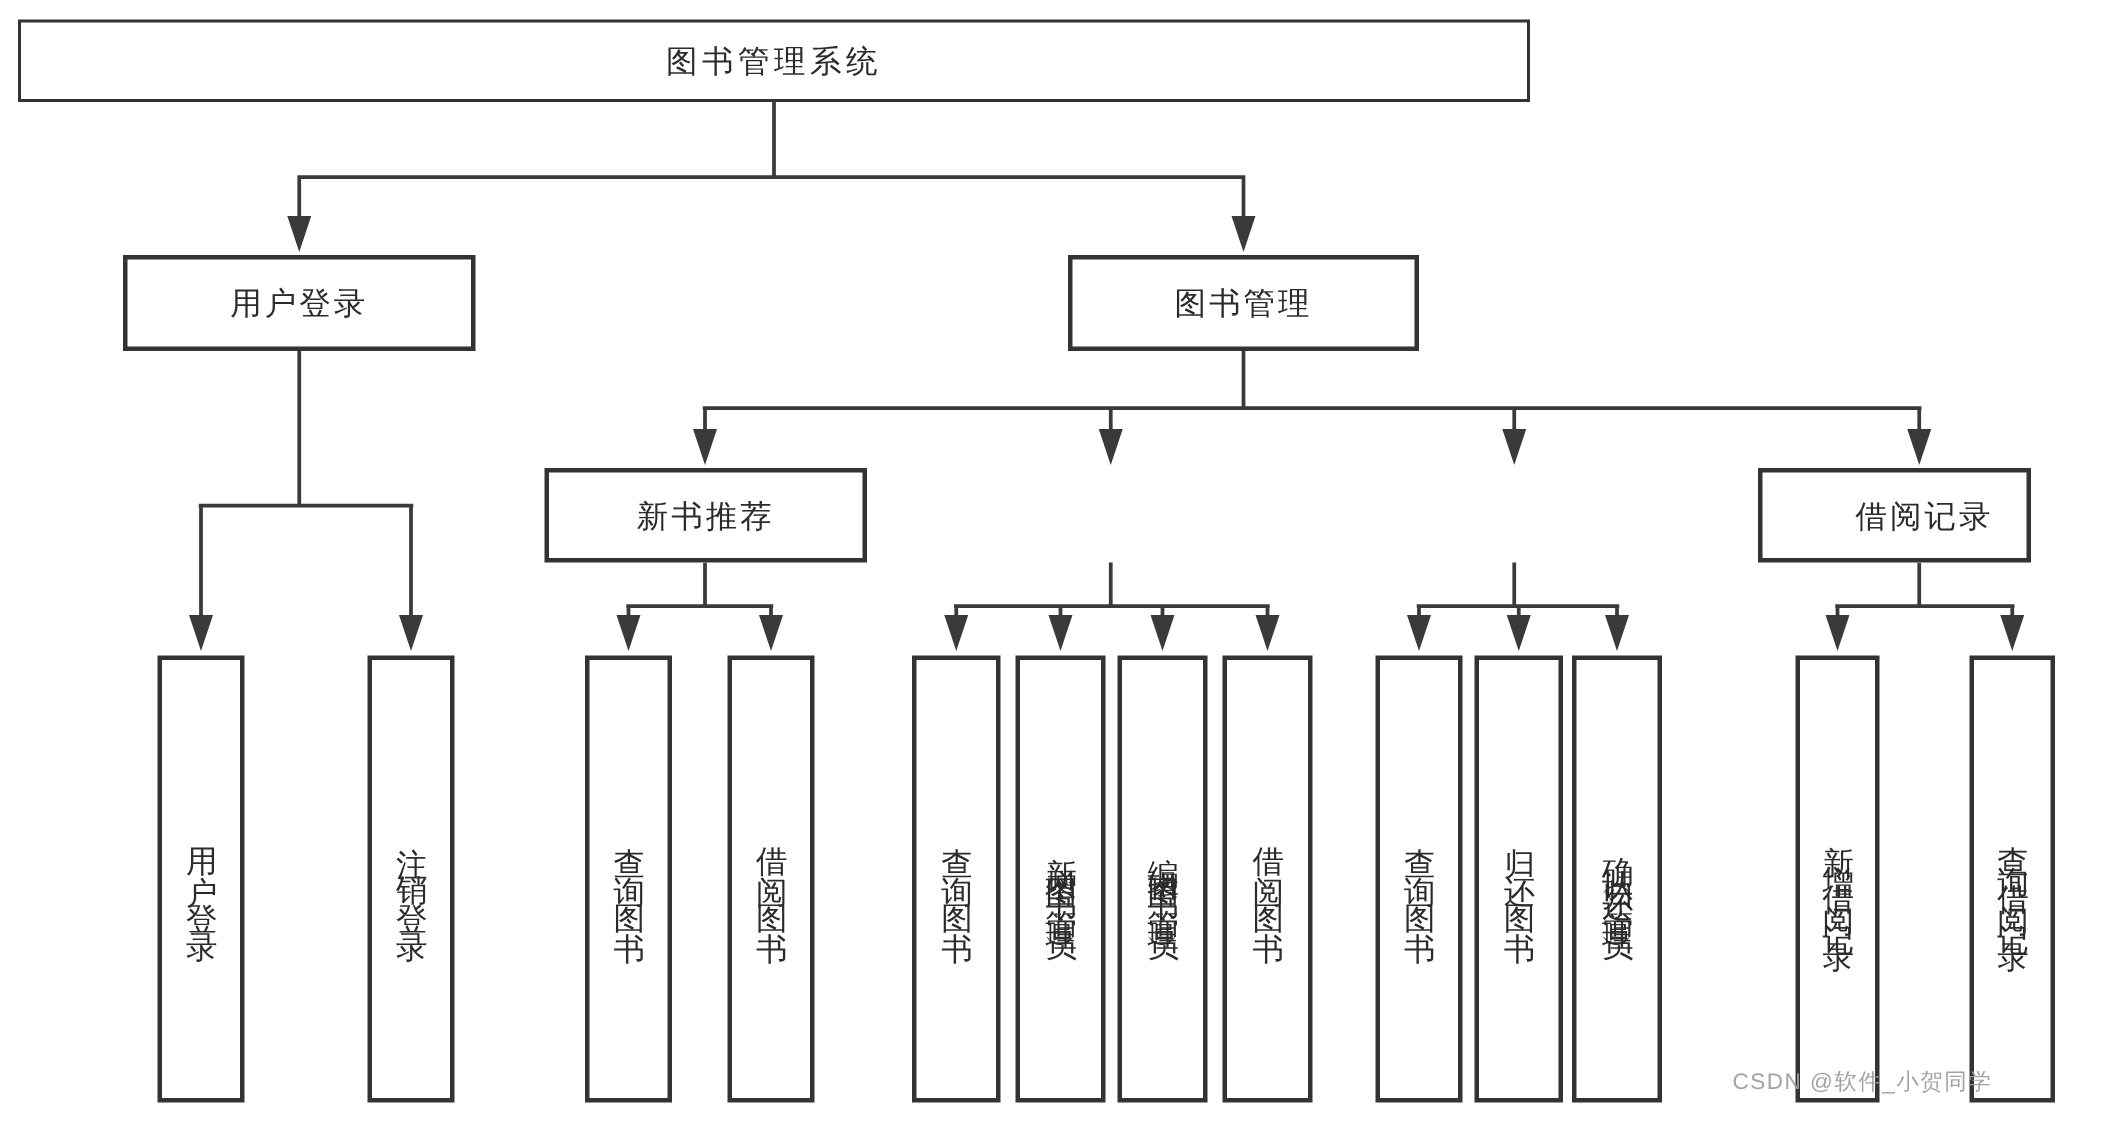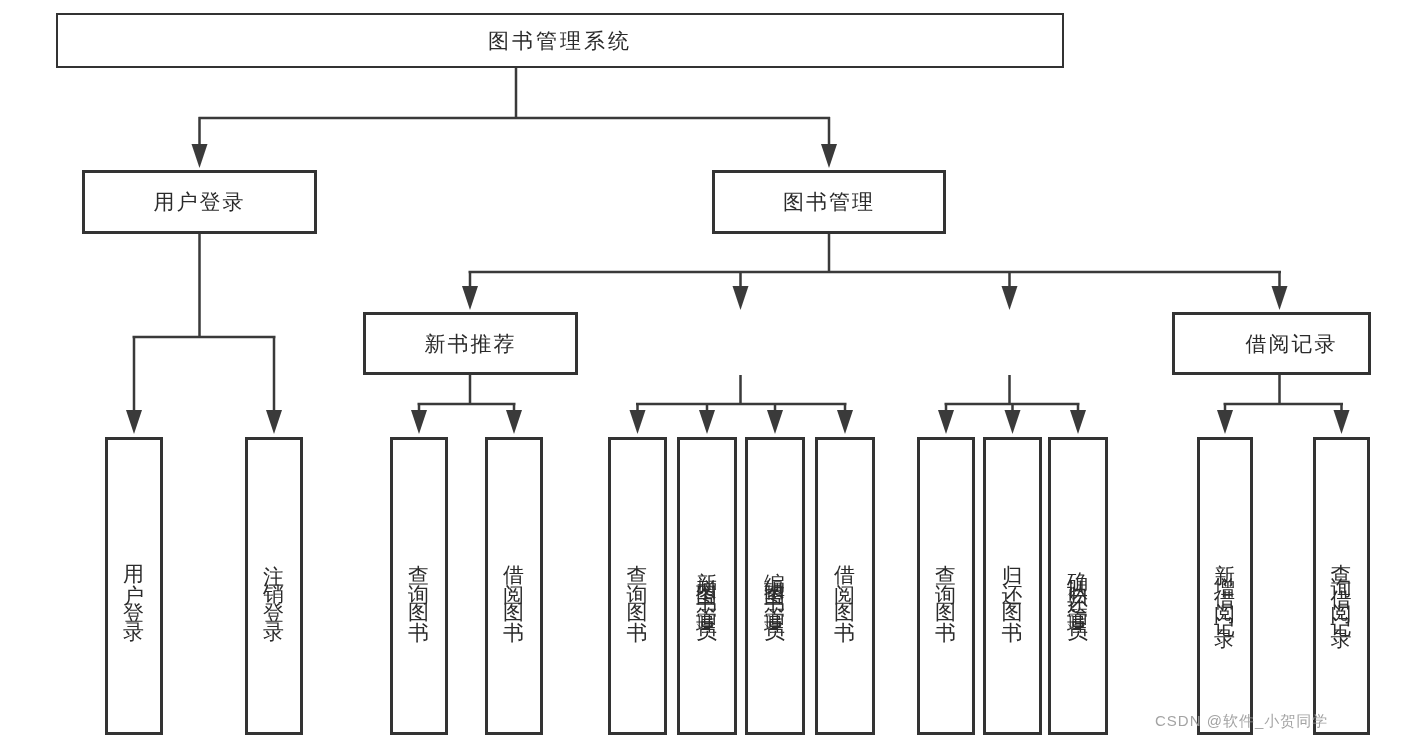--- a/index.html
+++ b/index.html
@@ -16,21 +16,21 @@
     position:absolute;
     box-sizing:border-box;
     background:#ffffff;
     border:3px solid #333333;
     display:flex;
     align-items:center;
     justify-content:center;
     z-index:2;
     color:#2b2b2b;
   }
-  .box.root{border-width:2px;font-size:21px;letter-spacing:3px;margin-left:44px;}
+  .box.root{border-width:2px;font-size:21px;letter-spacing:3px;}
   .box.lvl{font-size:21px;letter-spacing:2px;}
   .leaf .vtext{
     writing-mode:vertical-rl;
     font-size:21px;
     line-height:1;
   }
   .leaf .sp-short{letter-spacing:19px;}
   .leaf .sp-mid{letter-spacing:13px;}
   .leaf .sp-long{letter-spacing:7px;}
   .watermark{
@@ -83,21 +83,21 @@
     <polygon fill="#3a3a3a" stroke="none" points="1217,410 1233,410 1225,434"></polygon>
     <polygon fill="#3a3a3a" stroke="none" points="1333.5,410 1349.5,410 1341.5,434"></polygon>
   </svg>
 
   <div class="box root" style="left:12px;top:13px;width:1008px;height:55px;">图书管理系统</div>
 
   <div class="box lvl" style="left:82px;top:170px;width:235px;height:64px;">用户登录</div>
   <div class="box lvl" style="left:712px;top:170px;width:234px;height:64px;">图书管理</div>
 
   <div class="box lvl" style="left:363px;top:312px;width:215px;height:63px;">新书推荐</div>
-  <div class="box lvl" style="left:1172px;top:312px;width:199px;height:63px;padding-left:40px;">借阅记录</div>
+  <div class="box lvl" style="left:1172px;top:312px;width:182px;height:63px;padding-left:40px;">借阅记录</div>
 
   <div class="box leaf" style="left:105px;top:437px;width:58px;height:298px;">
     <span class="vtext sp-short">用户登录</span>
   </div>
   <div class="box leaf" style="left:245px;top:437px;width:58px;height:298px;">
     <span class="vtext sp-short">注销登录</span>
   </div>
 
   <div class="box leaf" style="left:390px;top:437px;width:58px;height:298px;">
     <span class="vtext sp-short">查询图书</span>

